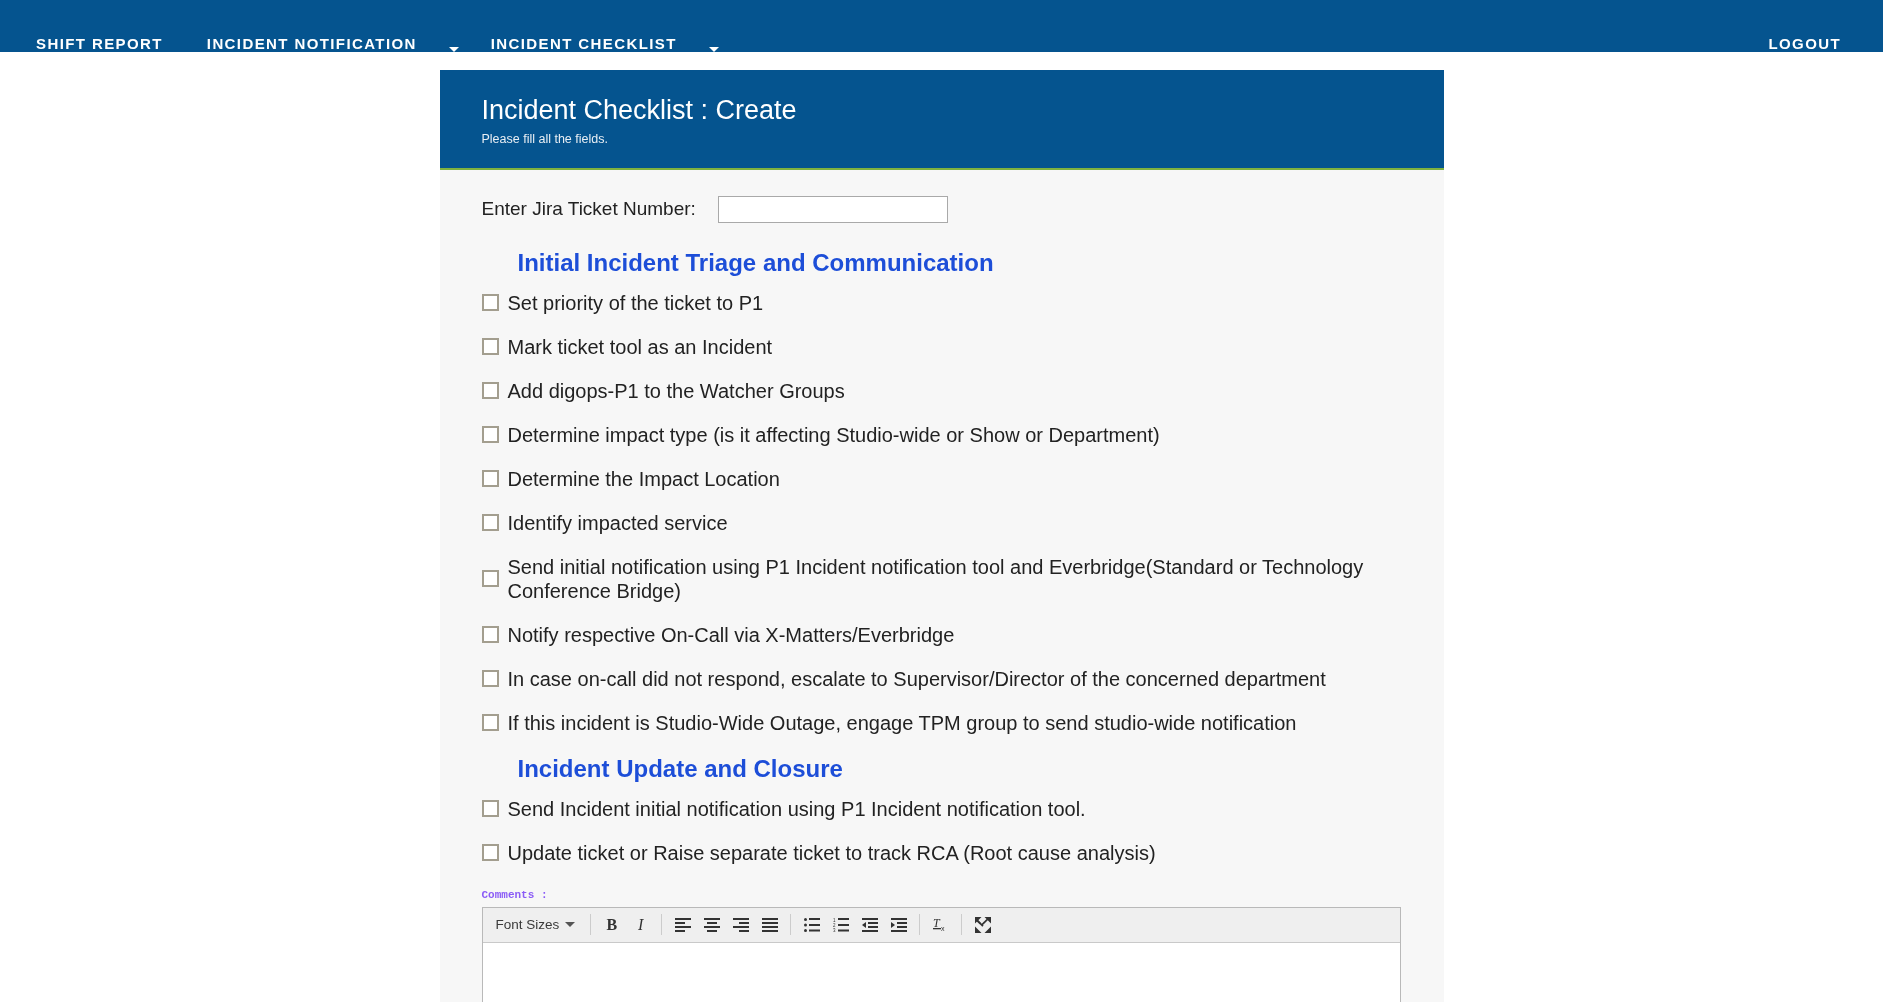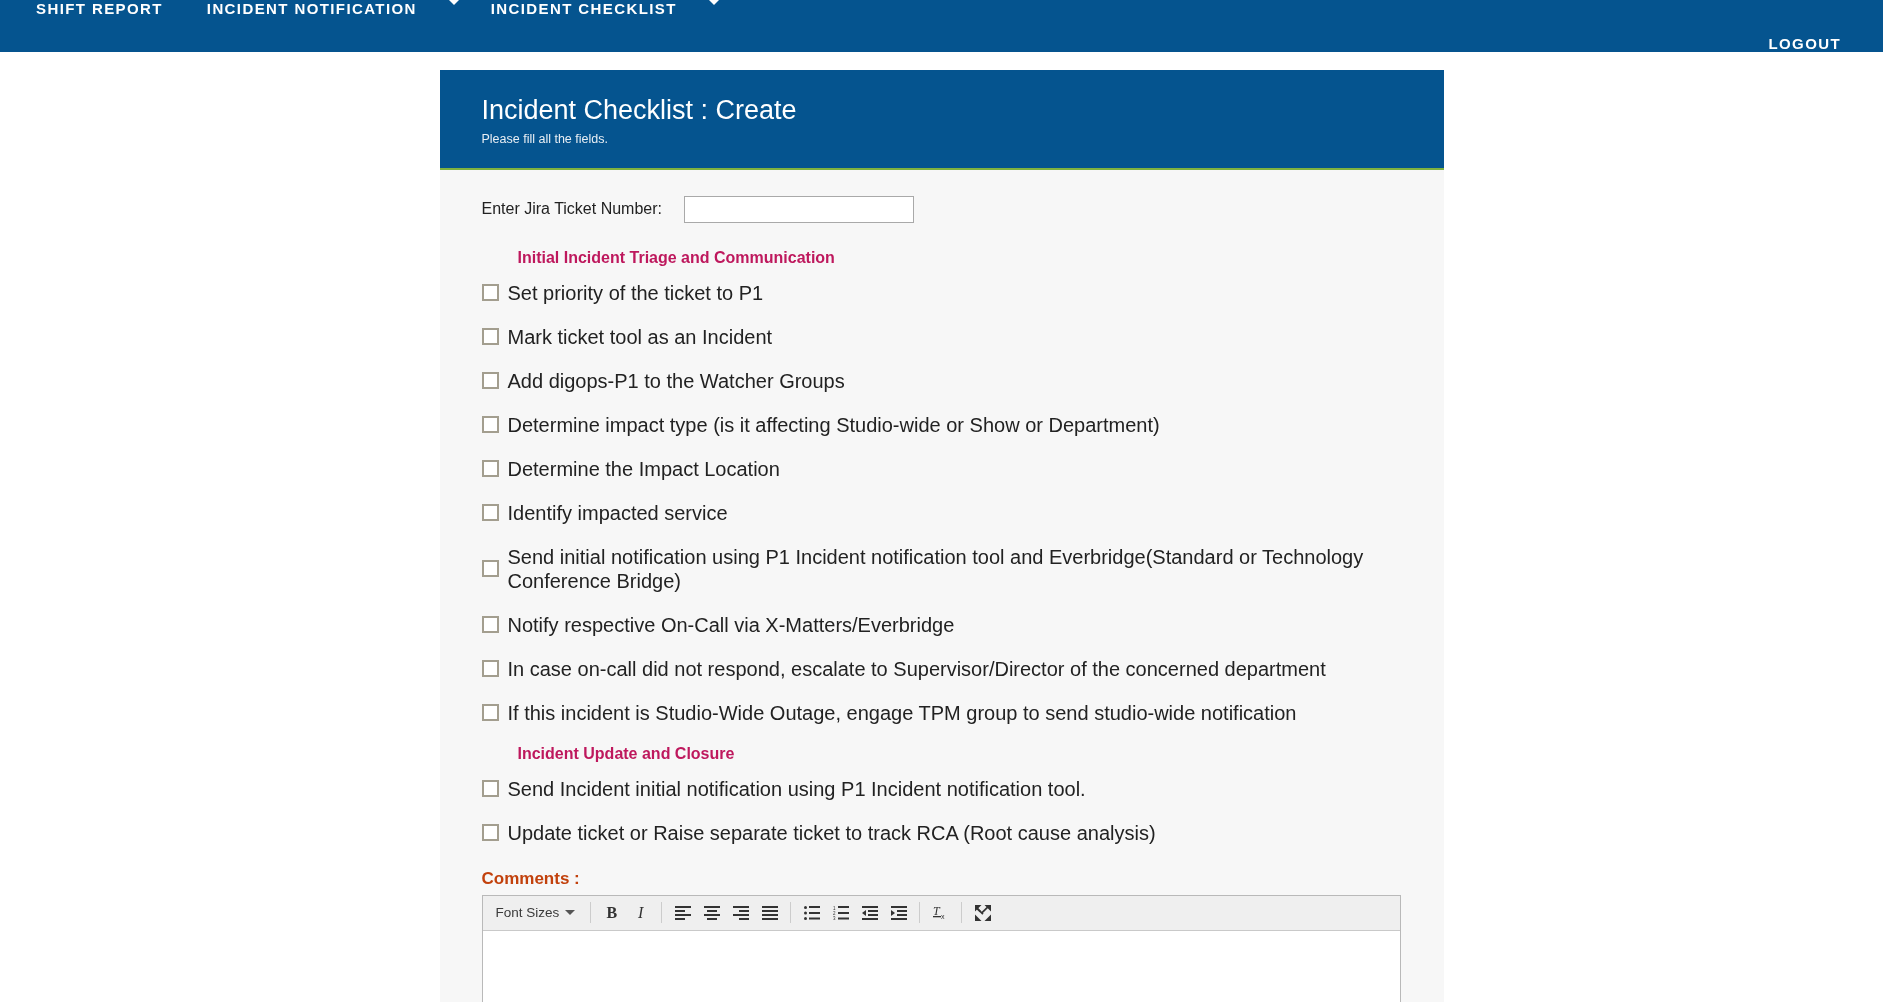--- a/index.html
+++ b/index.html
@@ -15,21 +15,21 @@
   
   .navbar {
     height: 52px;
     background: #05548f;
     display: flex;
     align-items: stretch;
     width: 100%;
   }
   .nav-left {
     display: flex;
-    align-items: flex-start;
+    align-items: flex-end;
     padding-left: 14px;
   }
   .nav-right {
     margin-left: auto;
     display: flex;
     align-items: flex-end;
     padding-right: 20px;
   }
   .nav-item {
     display: flex;
@@ -94,40 +94,40 @@
     background: #f7f7f7;
   }
 
   
   .ticket-row {
     display: flex;
     align-items: center;
     margin-bottom: 26px;
   }
   .ticket-label {
-    font-size: 16px;
+    font-size: 19px;
     color: #222222;
     margin-right: 22px;
   }
   .ticket-input {
     width: 230px;
     height: 27px;
     border: 1px solid #a9a9a9;
     background: #ffffff;
     font-family: "Liberation Sans", sans-serif;
     font-size: 14px;
     padding: 2px 5px;
     outline: none;
   }
 
   
   .section-head {
-    font-size: 16px;
+    font-size: 24px;
     font-weight: bold;
-    color: #be185d;
+    color: #1d4ed8;
     margin: 0 0 14px 0;
     padding-left: 36px;
   }
   .section-head.spaced { margin-top: 12px; }
 
   
   .check-list { margin: 0 0 0 0; }
   .check-item {
     display: flex;
     align-items: center;
@@ -158,24 +158,25 @@
   }
   .check-label {
     font-size: 20px;
     color: #222222;
     cursor: pointer;
     line-height: 1.2;
   }
 
   
   .comments-label {
-    font-size: 17px;
+    font-size: 11px;
     font-weight: bold;
-    color: #c2410c;
+    color: #8b5cf6;
     margin: 24px 0 6px 0;
+    font-family: Liberation Mono, monospace;
   }
   .editor {
     border: 1px solid #b9b9b9;
     background: #ffffff;
     width: 919px;
   }
   .editor-toolbar {
     display: flex;
     align-items: center;
     height: 35px;

